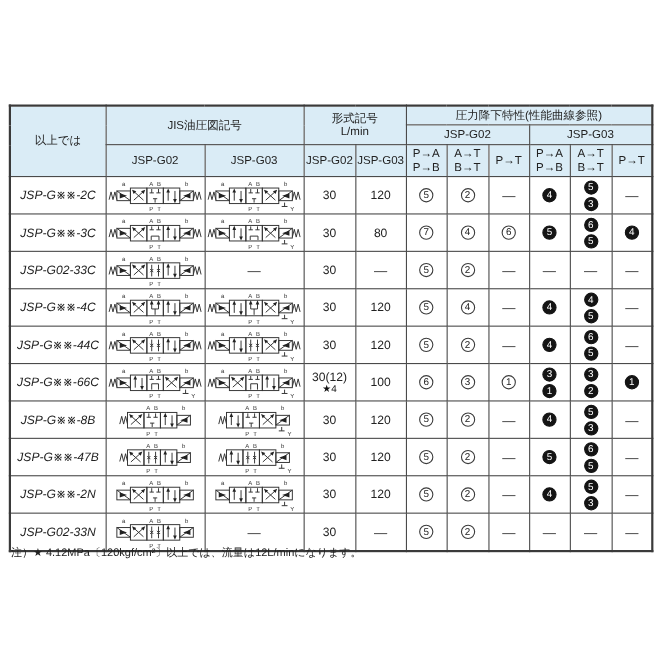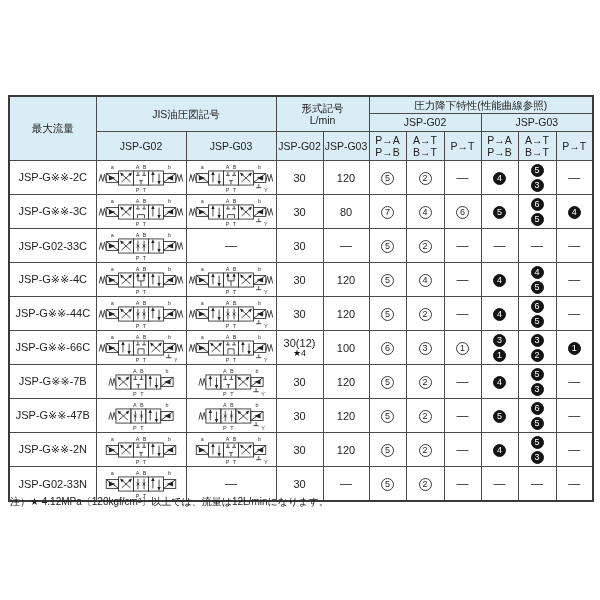--- a/index.html
+++ b/index.html
@@ -20,21 +20,21 @@
     overflow:hidden;
   }
   table.spec thead th{
     background:#daecf6;font-weight:normal;font-size:10.5px;color:#222;
     line-height:1.15;
   }
   th.hrow1{height:16px;}
   th.hrow2{height:17px;}
   th.hrow3{height:28px;}
   tbody td{height:33px;background:#fff;font-size:11px;color:#222;}
-  td.model{font-size:11px;letter-spacing:0;}
+  td.model{font-size:11px;letter-spacing:0;font-style:italic;}
   td.flow{font-size:11px;}
   .flow-note{display:block;font-size:9px;color:#111;margin-top:-1px;}
   .dash{color:#333;font-size:12px;}
   .circ{
     display:inline-flex;align-items:center;justify-content:center;
     width:13px;height:13px;border-radius:50%;
     border:1px solid #3c3c3c;background:#fff;color:#222;
     font-size:9px;line-height:1;box-sizing:border-box;
   }
   .circ.filled{background:#141414;color:#fff;border-color:#141414;}
@@ -63,21 +63,21 @@
         <col style="width:46px">
       <col style="width:37px">
         <col style="width:38px">
         <col style="width:37px">
       <col style="width:37px">
         <col style="width:38px">
         <col style="width:37px">
     </colgroup>
     <thead>
       <tr>
-        <th rowspan="3">最大流量</th>
+        <th rowspan="3">以上では</th>
         <th colspan="2" rowspan="2" class="hrow1">JIS油圧図記号</th>
         <th colspan="2" rowspan="2" class="hrow1">
           <span>形式記号</span><br>
           <span>L/min</span>
         </th>
         <th colspan="6" class="hrow1">圧力降下特性(性能曲線参照)</th>
       </tr>
       <tr>
         <th colspan="3" class="hrow2">JSP-G02</th>
         <th colspan="3" class="hrow2">JSP-G03</th>
@@ -608,21 +608,21 @@
           </td>
           <td>
             <span class="valstack">
               <span class="circ filled">3</span>
               <span class="circ filled">2</span>
             </span>
           </td>
           <td><span class="circ filled">1</span></td>
         </tr>
         <tr>
-          <td class="model">JSP-G※※-7B</td>
+          <td class="model">JSP-G※※-8B</td>
           <td class="sym">
             <svg width="88" height="30" viewBox="0 0 100 34" preserveAspectRatio="none">
               <g class="g">
                 <polyline points="13.5,21 15.5,13 17.5,21 19.5,13 21.5,21"></polyline>
                 <rect x="21.5" y="9" width="17" height="16"></rect>
                 <line x1="25" y1="21.5" x2="35" y2="12.5"></line>
                 <polygon class="fillp" points="0,-2.6 1.9,1.7 -1.9,1.7" transform="translate(35,12.5) rotate(45)"></polygon>
                 <line x1="25" y1="12.5" x2="35" y2="21.5"></line>
                 <polygon class="fillp" points="0,-2.6 1.9,1.7 -1.9,1.7" transform="translate(25,12.5) rotate(-45)"></polygon>
                 <rect x="38.5" y="9" width="17" height="16"></rect>

